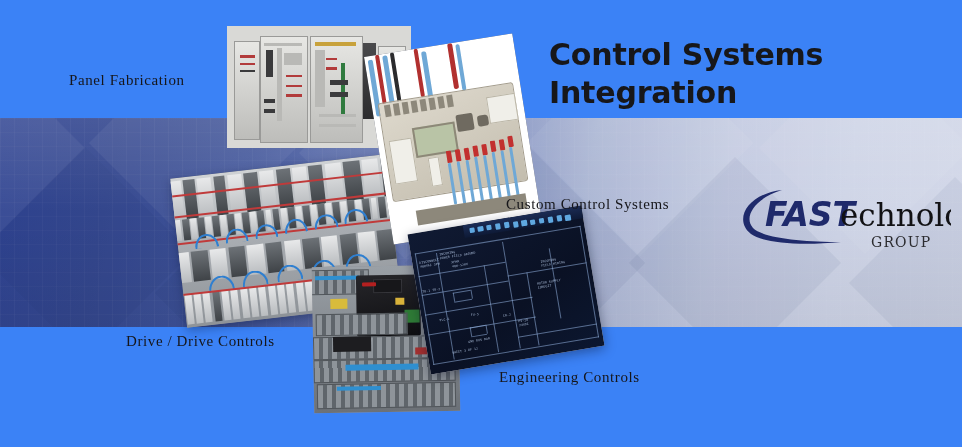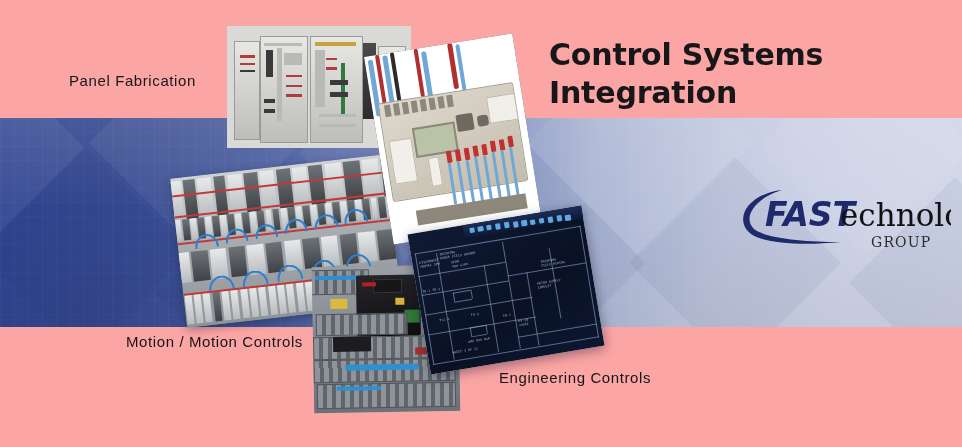--- a/index.html
+++ b/index.html
@@ -1,20 +1,20 @@
 <!DOCTYPE html>
 <html><head>
 <meta charset="utf-8">
 <style>
   html,body{margin:0;padding:0;background:#fff;}
   body{
     font-family:"DejaVu Sans", sans-serif;
     width:962px;height:447px;overflow:hidden;
   }
-  #stage{position:relative;width:962px;height:447px;background:#fca5a5;overflow:hidden;}
+  #stage{position:relative;width:962px;height:447px;background:#3b82f6;overflow:hidden;}
 
   
   .band{
     position:absolute;left:0;top:118px;width:962px;height:209px;
     background:linear-gradient(100deg,
         #2f4391 0%,
         #35488f 12%,
         #41559a 26%,
         #6b7cb6 44%,
         #a8b3d2 60%,
@@ -106,21 +106,21 @@
   }
   #photo-schematic .bgs{position:absolute;inset:0;background:linear-gradient(150deg,#101a33,#0a1124 60%,#0c1730);}
   .sline{position:absolute;background:rgba(150,180,225,.55);}
   .stext{position:absolute;color:rgba(190,210,240,.85);font-size:3px;line-height:1.35;letter-spacing:.2px;white-space:nowrap;font-family:"DejaVu Sans Mono", monospace;}
   .stoolbar{position:absolute;background:linear-gradient(180deg,#1b2c55,#0e1a36);}
   .sicon{position:absolute;background:#5fa8e0;border-radius:1px;}
 
   
   .cap{
     position:absolute;
-    font-family:Liberation Sans, sans-serif;
+    font-family:Liberation Serif, serif;
     font-size:15px;color:#16161a;white-space:nowrap;letter-spacing:.6px;
   }
   #cap-panel{left:69px;top:72px;}
   #cap-custom{left:506px;top:196px;}
   #cap-motion{left:126px;top:333px;}
   #cap-eng{left:499px;top:369px;}
 
   
   #logo{position:absolute;left:737px;top:186px;width:214px;height:72px;}
   #logo svg{display:block;}
@@ -438,21 +438,22 @@
       <div class="stext" style="left:10%;top:62%;">PLC-1</div>
       <div class="stext" style="left:28%;top:62%;">FU-3</div>
       <div class="stext" style="left:46%;top:66%;">CR-2</div>
       <div class="stext" style="left:54%;top:72%;">PS-2B<br>24VDC</div>
       <div class="stext" style="left:24%;top:80%;">GND BUS BAR</div>
       <div class="stext" style="left:14%;top:86%;">SHEET 3 OF 12</div>
     </div>
   </div>
 
   <div class="cap" id="cap-panel">Panel Fabrication</div>
-  <div class="cap" id="cap-motion">Motion / Motion Controls</div>
+  <div class="cap" id="cap-custom">Custom Control Systems</div>
+  <div class="cap" id="cap-motion">Drive / Drive Controls</div>
   <div class="cap" id="cap-eng">Engineering Controls</div>
 
   <div id="logo">
     <svg width="214" height="72" viewBox="0 0 214 72" xmlns="http://www.w3.org/2000/svg">
 
       <path d="M45 4 C10 8, -4 34, 14 48 C26 57, 62 60, 104 56
                C66 56, 26 52, 16 42 C6 31, 18 12, 45 4 Z" fill="#1f2a6b"></path>
       <text id="lg-bold" x="28" y="40" font-family="DejaVu Sans, sans-serif" font-size="33" font-weight="700" font-style="italic" fill="#1f2a6b">FAST</text>
       <text id="lg-rest" x="103" y="40" font-family="DejaVu Serif, serif" font-size="31" fill="#111114">echnology</text>
       <text id="lg-sub" x="134" y="61" font-family="DejaVu Serif, serif" font-size="14" letter-spacing="1.2" fill="#2c2c30">GROUP</text>

